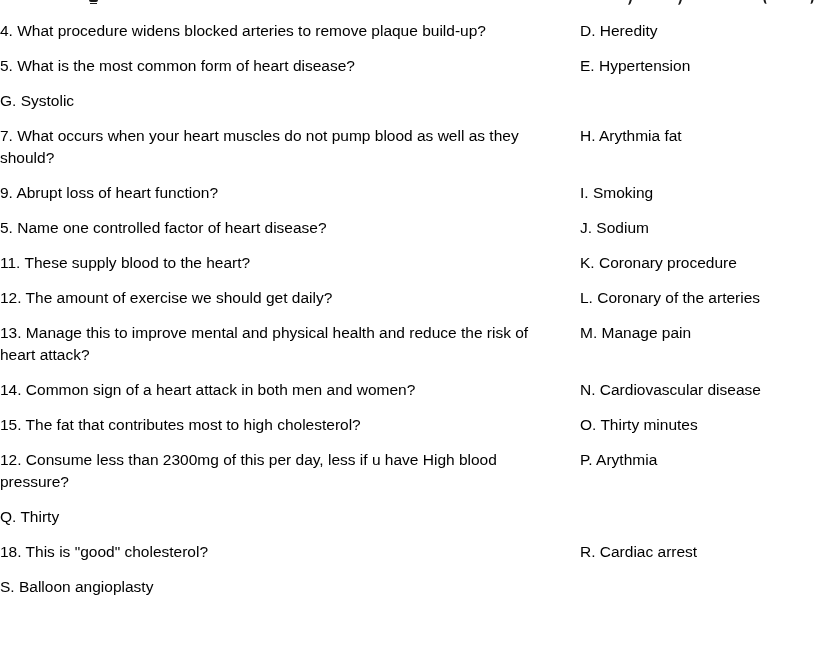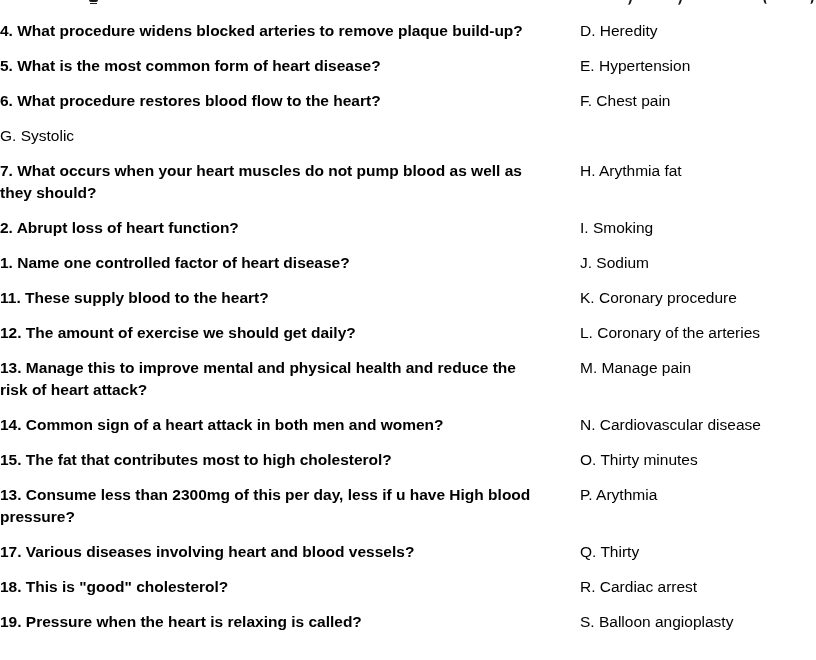--- a/index.html
+++ b/index.html
@@ -46,21 +46,20 @@
     align-items: flex-start;
     margin: 0 0 13px 0;
     font-size: 15.5px;
     line-height: 22px;
   }
   .q-cell {
     width: 580px;
     box-sizing: border-box;
     padding-right: 36px;
     flex: 0 0 580px;
-    font-weight: bold;
   }
   .a-cell {
     flex: 1 1 auto;
     padding-right: 12px;
   }
 </style>
 </head>
 <body>
 
 <div class="sheet">
@@ -76,36 +75,32 @@
 
   <div class="row">
     <div class="q-cell">4. What procedure widens blocked arteries to remove plaque build-up?</div>
     <div class="a-cell">D. Heredity</div>
   </div>
   <div class="row">
     <div class="q-cell">5. What is the most common form of heart disease?</div>
     <div class="a-cell">E. Hypertension</div>
   </div>
   <div class="row">
-    <div class="q-cell">6. What procedure restores blood flow to the heart?</div>
-    <div class="a-cell">F. Chest pain</div>
-  </div>
-  <div class="row">
     <div class="a-cell">G. Systolic</div>
   </div>
   <div class="row">
     <div class="q-cell">7. What occurs when your heart muscles do not pump blood as well as they should?</div>
     <div class="a-cell">H. Arythmia fat</div>
   </div>
   <div class="row">
-    <div class="q-cell">2. Abrupt loss of heart function?</div>
+    <div class="q-cell">9. Abrupt loss of heart function?</div>
     <div class="a-cell">I. Smoking</div>
   </div>
   <div class="row">
-    <div class="q-cell">1. Name one controlled factor of heart disease?</div>
+    <div class="q-cell">5. Name one controlled factor of heart disease?</div>
     <div class="a-cell">J. Sodium</div>
   </div>
   <div class="row">
     <div class="q-cell">11. These supply blood to the heart?</div>
     <div class="a-cell">K. Coronary procedure</div>
   </div>
   <div class="row">
     <div class="q-cell">12. The amount of exercise we should get daily?</div>
     <div class="a-cell">L. Coronary of the arteries</div>
   </div>
@@ -115,29 +110,27 @@
   </div>
   <div class="row">
     <div class="q-cell">14. Common sign of a heart attack in both men and women?</div>
     <div class="a-cell">N. Cardiovascular disease</div>
   </div>
   <div class="row">
     <div class="q-cell">15. The fat that contributes most to high cholesterol?</div>
     <div class="a-cell">O. Thirty minutes</div>
   </div>
   <div class="row">
-    <div class="q-cell">13. Consume less than 2300mg of this per day, less if u have High blood pressure?</div>
+    <div class="q-cell">12. Consume less than 2300mg of this per day, less if u have High blood pressure?</div>
     <div class="a-cell">P. Arythmia</div>
   </div>
   <div class="row">
-    <div class="q-cell">17. Various diseases involving heart and blood vessels?</div>
     <div class="a-cell">Q. Thirty</div>
   </div>
   <div class="row">
     <div class="q-cell">18. This is "good" cholesterol?</div>
     <div class="a-cell">R. Cardiac arrest</div>
   </div>
   <div class="row">
-    <div class="q-cell">19. Pressure when the heart is relaxing is called?</div>
     <div class="a-cell">S. Balloon angioplasty</div>
   </div>
 
 </div>
 
 </body></html>

